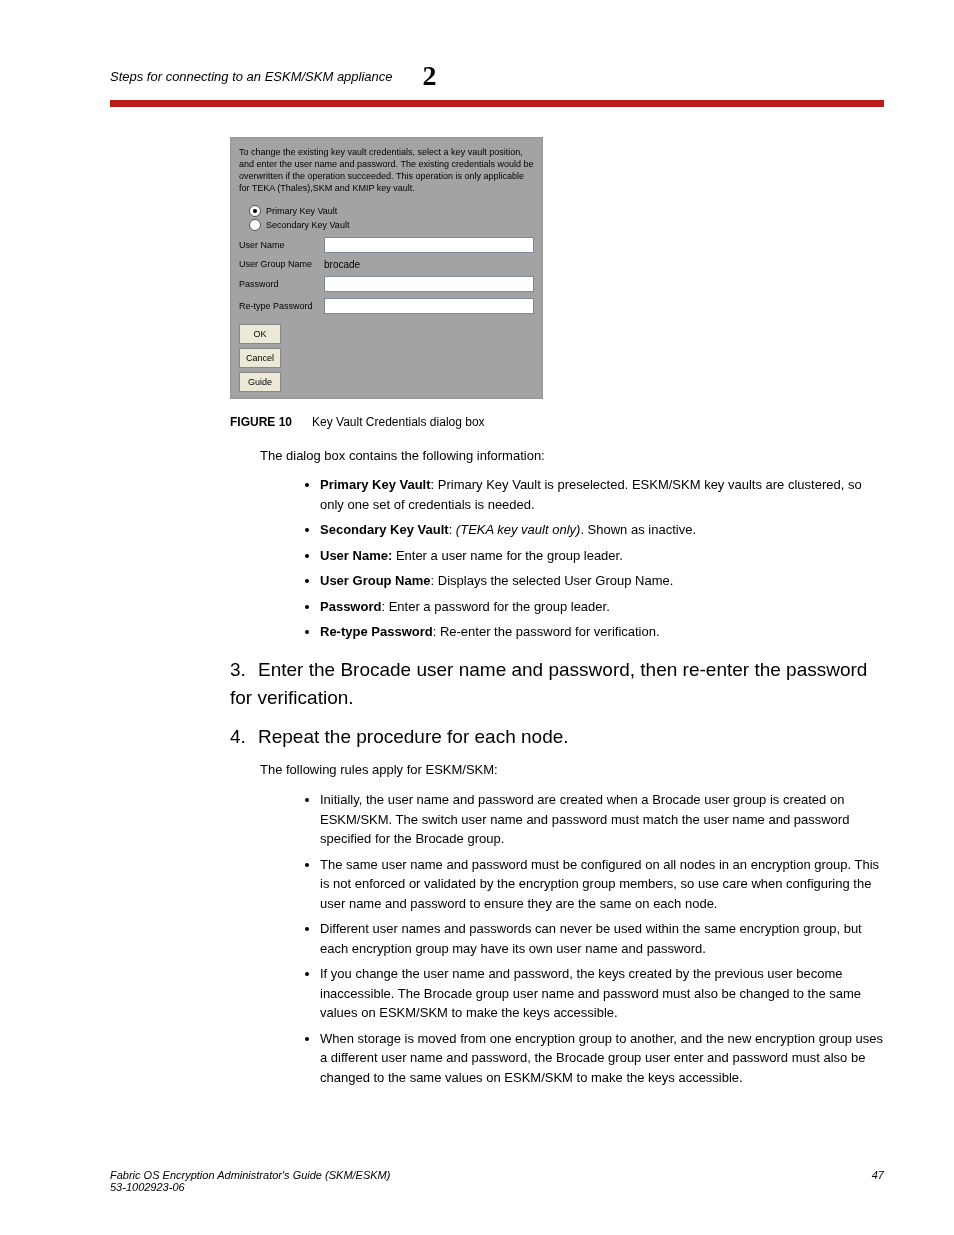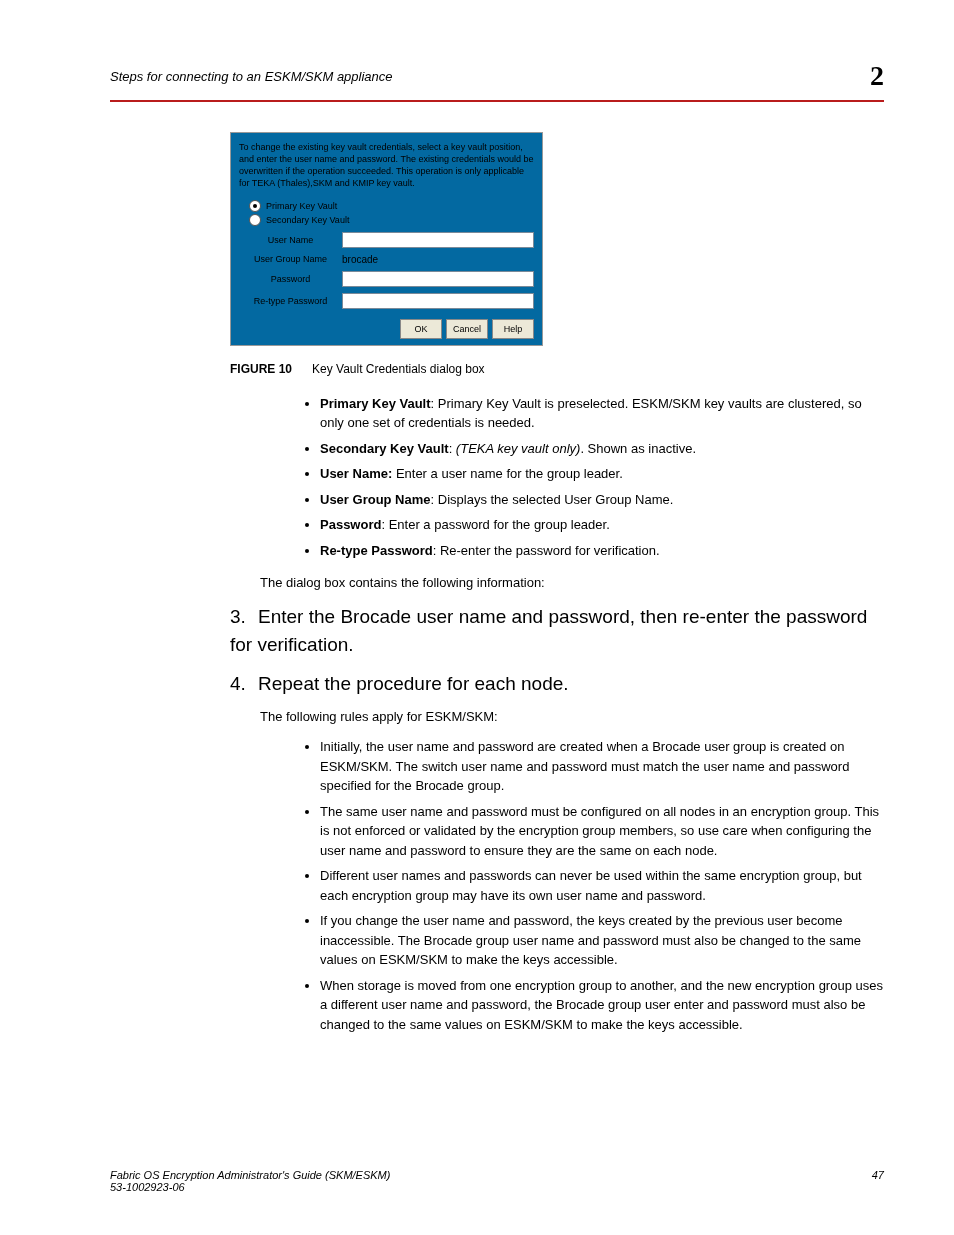--- a/index.html
+++ b/index.html
@@ -11,44 +11,44 @@
     background: #fff;
     width: 954px;
     height: 1235px;
     position: relative;
   }
   .page {
     padding: 60px 70px 0 110px;
   }
   .header {
     display: flex;
-    justify-content: space-between;
-    align-items: center;
-    border-bottom: 2px solid #b91c1c;
+    justify-content: flex-start;
+    align-items: center;
+    border-bottom: 7px solid #b91c1c;
     padding-bottom: 8px;
     margin-bottom: 30px;
   }
   .header-title {
     font-style: italic;
     font-size: 13px;
     margin-right: 30px;
   }
   .chapter-num {
     font-size: 28px;
     font-weight: bold;
     font-family: "Times New Roman", serif;
   }
   .dialog-wrap {
     margin-left: 120px;
     margin-bottom: 10px;
   }
   .dialog {
     width: 295px;
     border: 1px solid #999;
-    background: #0369a1;
+    background: #a3a3a3;
     padding: 8px 8px 6px 8px;
     font-family: Tahoma, Arial, sans-serif;
     font-size: 9px;
     color: #000;
   }
   .dialog-text {
     font-size: 9px;
     line-height: 1.35;
     margin-bottom: 10px;
   }
@@ -77,37 +77,37 @@
     background: #000;
     border-radius: 50%;
   }
   .form-row {
     display: flex;
     align-items: center;
     margin-top: 6px;
     font-size: 9px;
   }
   .form-label {
-    width: 103px;
-    text-align: center;
+    width: 85px;
   }
   .form-input {
     flex: 1;
     height: 14px;
     border: 1px solid #7a8a99;
     background: #fff;
   }
   .form-value {
     font-size: 10px;
   }
   .dialog-buttons {
     display: flex;
     justify-content: flex-end;
     gap: 4px;
     margin-top: 10px;
+    flex-direction: column;
   }
   .dlg-btn {
     width: 40px;
     height: 18px;
     font-size: 9px;
     border: 1px solid #888;
     background: #ece9d8;
     display: flex;
     align-items: center;
     justify-content: center;
@@ -191,44 +191,44 @@
         <div class="form-input"></div>
       </div>
       <div class="form-row">
         <span class="form-label">Re-type Password</span>
         <div class="form-input"></div>
       </div>
 
       <div class="dialog-buttons">
         <div class="dlg-btn">OK</div>
         <div class="dlg-btn">Cancel</div>
-        <div class="dlg-btn">Help</div>
+        <div class="dlg-btn">Guide</div>
       </div>
     </div>
   </div>
 
   <div class="figure-caption">
     <span class="fig-label">FIGURE 10</span>
     &nbsp;&nbsp;&nbsp;&nbsp;
     <span>Key Vault Credentials dialog box</span>
   </div>
+
+  <div class="body-text para">The dialog box contains the following information:</div>
 
   <div class="body-text">
     <ul class="bullets">
       <li><span class="b">Primary Key Vault</span><span>: Primary Key Vault is preselected. ESKM/SKM key vaults are clustered, so only one set of credentials is needed.</span></li>
       <li><span class="b">Secondary Key Vault</span><span>: </span><span class="ital">(TEKA key vault only)</span><span>. Shown as inactive.</span></li>
       <li><span class="b">User Name:</span><span> Enter a user name for the group leader.</span></li>
       <li><span class="b">User Group Name</span><span>: Displays the selected User Group Name.</span></li>
       <li><span class="b">Password</span><span>: Enter a password for the group leader.</span></li>
       <li><span class="b">Re-type Password</span><span>: Re-enter the password for verification.</span></li>
     </ul>
   </div>
 
-  <div class="body-text para">The dialog box contains the following information:</div>
-
   <div class="numbered">
     <span class="num">3.</span><span>Enter the Brocade user name and password, then re-enter the password for verification.</span>
   </div>
   <div class="numbered">
     <span class="num">4.</span><span>Repeat the procedure for each node.</span>
   </div>
 
   <div class="body-text para">The following rules apply for ESKM/SKM:</div>
 
   <div class="body-text">

